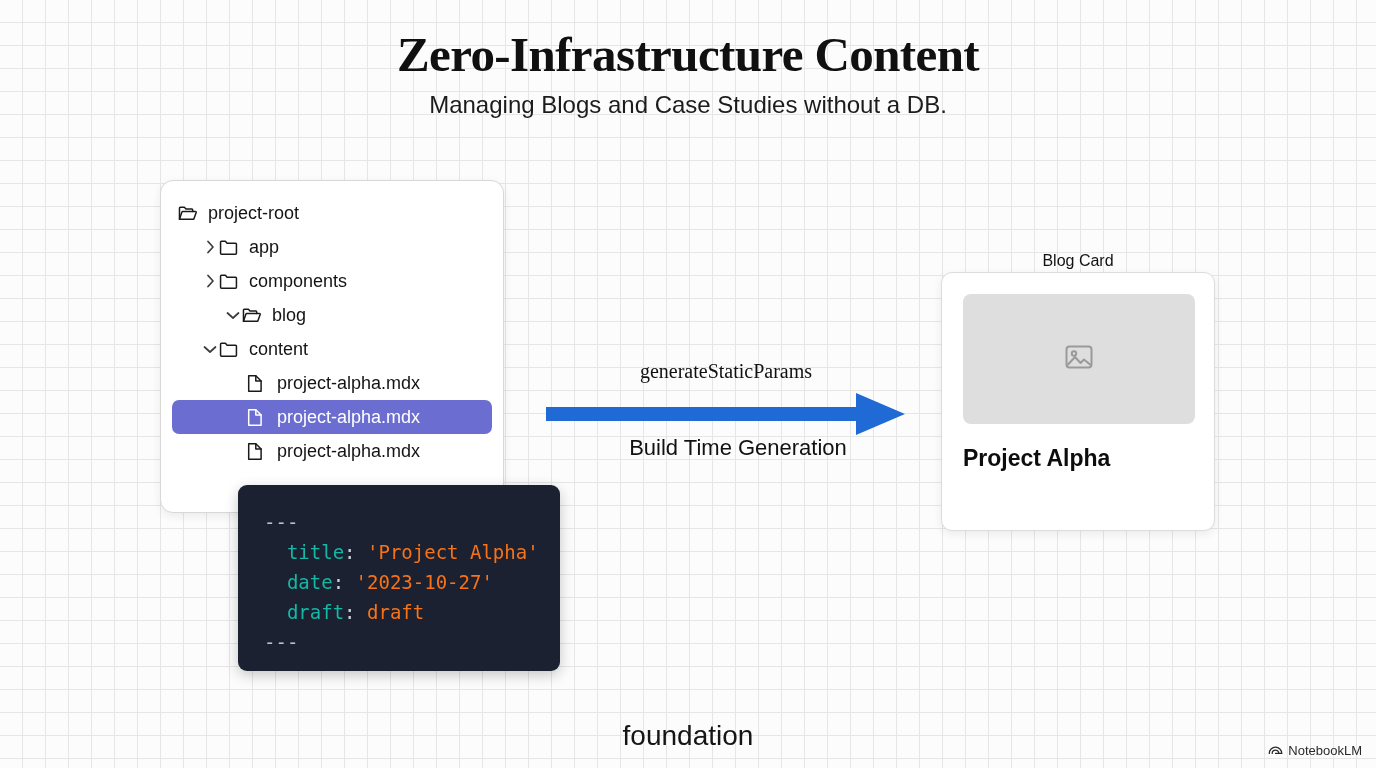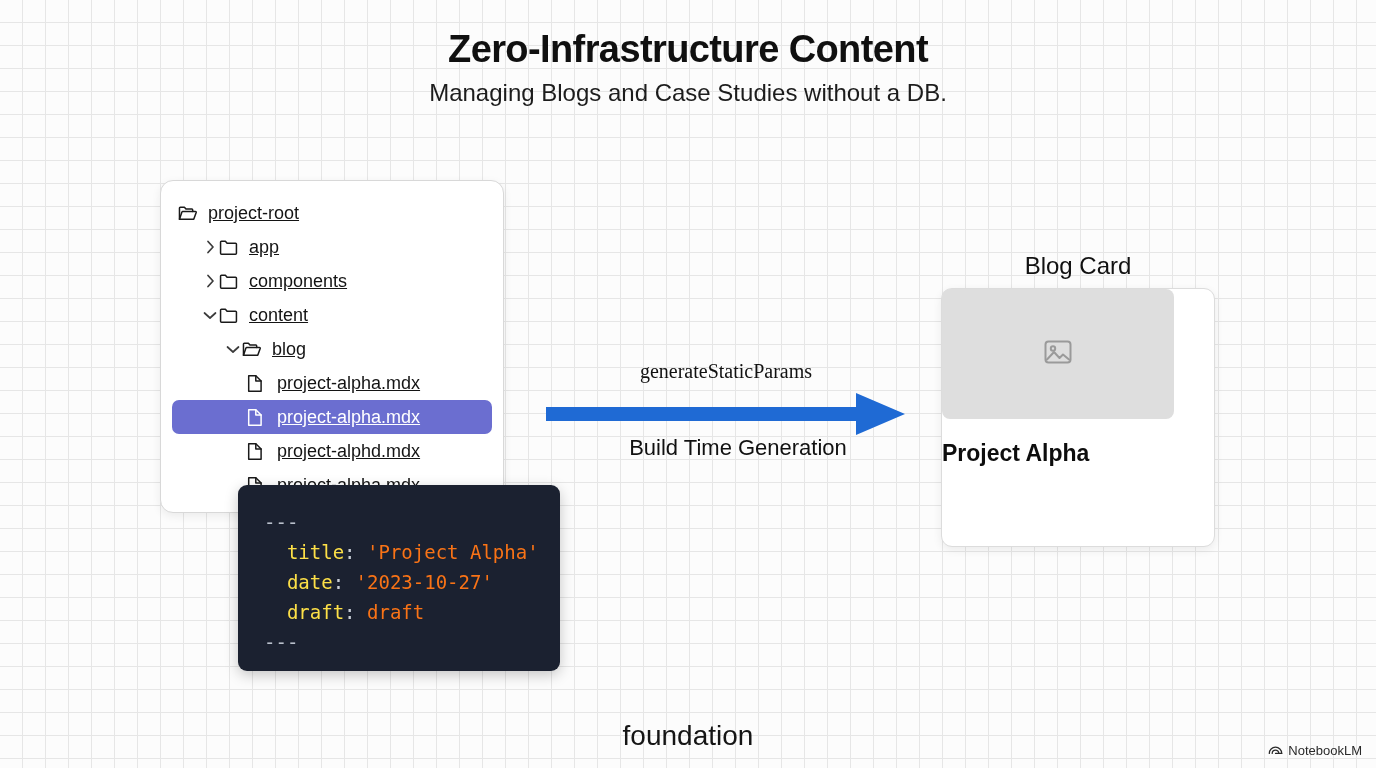--- a/index.html
+++ b/index.html
@@ -29,26 +29,27 @@
 
   
   #header {
     position: absolute;
     top: 28px;
     left: 0;
     width: 1376px;
     text-align: center;
   }
   #title {
-    font-size: 38px;
+    font-size: 49px;
     font-weight: 700;
     color: #101010;
     letter-spacing: -0.6px;
     line-height: 1.12;
     white-space: nowrap;
+    font-family: Liberation Serif, serif;
   }
   #subtitle {
     margin-top: 8px;
     font-size: 24px;
     font-weight: 400;
     color: #1c1c1c;
     line-height: 1.2;
     white-space: nowrap;
   }
 
@@ -88,21 +89,21 @@
     color: #3b3b3b;
   }
   .tree-row .ico {
     width: 24px;
     flex: 0 0 24px;
     display: flex;
     align-items: center;
     justify-content: flex-start;
     margin-right: 6px;
   }
-  .tree-row .lbl { line-height: 1; text-decoration: underline; }
+  .tree-row .lbl { line-height: 1; }
   .indent-1 { padding-left: 6px; }
   .indent-2 { padding-left: 29px; }
   .indent-3 { padding-left: 52px; }
   .indent-4 { padding-left: 75px; }
   .tree-row.selected {
     background: #6b6ed0;
     color: #ffffff;
   }
   .tree-row.selected svg { stroke: #ffffff; }
 
@@ -119,21 +120,21 @@
     box-sizing: border-box;
     padding: 22px 0 0 26px;
     font-family: "DejaVu Sans Mono", "Liberation Mono", monospace;
     font-size: 19px;
     line-height: 30px;
     color: #c8cdd6;
     overflow: hidden;
   }
   .code-line { white-space: pre; }
   .c-dash  { color: #b9c0cb; }
-  .c-key   { color: #fde047; }
+  .c-key   { color: #14b8a6; }
   .c-punct { color: #c8cdd6; }
   .c-val   { color: #f97316; }
 
   
   #arrow-group {
     position: absolute;
     left: 546px;
     top: 360px;
     width: 360px;
     height: 110px;
@@ -159,34 +160,35 @@
     white-space: nowrap;
   }
 
   
   #blog-card-label {
     position: absolute;
     left: 941px;
     top: 252px;
     width: 274px;
     text-align: center;
-    font-size: 24px;
+    font-size: 16px;
     color: #111111;
   }
   #blog-card {
     position: absolute;
     left: 941px;
-    top: 288px;
+    top: 272px;
     width: 274px;
     height: 259px;
     background: #ffffff;
     border: 1px solid #dcdcdc;
     border-radius: 11px;
     box-shadow: 0 3px 10px rgba(0,0,0,0.07);
     box-sizing: border-box;
+    padding: 21px;
   }
   #card-thumb {
     width: 232px;
     height: 130px;
     background: #dedede;
     border-radius: 8px;
     display: flex;
     align-items: center;
     justify-content: center;
   }
@@ -269,78 +271,69 @@
           </svg>
       </span>
       <span class="ico">
         <svg width="19" height="17" viewBox="0 0 20 18" fill="none" stroke="#1a1a1a" stroke-width="1.6" stroke-linejoin="round" stroke-linecap="round">
           <path d="M1.6 15.2V3.3c0-.6.4-1 1-1h4.1l1.8 2.1h8.9c.6 0 1 .4 1 1v9.8c0 .6-.4 1-1 1H2.6c-.6 0-1-.4-1-1z"></path>
         </svg>
       </span>
       <span class="lbl">components</span>
     </div>
 
+    <div class="tree-row indent-3">
+      <span class="chev">
+        <svg width="14" height="9" viewBox="0 0 14 9" fill="none" stroke="#3b3b3b" stroke-width="1.7" stroke-linecap="round" stroke-linejoin="round">
+            <path d="M1.5 2L7 7l5.5-5"></path>
+          </svg>
+      </span>
+      <span class="ico">
+        <svg width="19" height="17" viewBox="0 0 20 18" fill="none" stroke="#1a1a1a" stroke-width="1.6" stroke-linejoin="round" stroke-linecap="round">
+          <path d="M1.5 15V3.2c0-.5.4-.9.9-.9h4.3l1.7 2h6.2c.5 0 .9.4.9.9v1.6"></path>
+          <path d="M1.5 15l2.6-7.6c.1-.4.5-.6.9-.6h13.3c.6 0 1.1.6.9 1.2L16.6 15z"></path>
+        </svg>
+      </span>
+      <span class="lbl">blog</span>
+    </div>
+
     <div class="tree-row indent-2">
       <span class="chev">
         <svg width="14" height="9" viewBox="0 0 14 9" fill="none" stroke="#3b3b3b" stroke-width="1.7" stroke-linecap="round" stroke-linejoin="round">
             <path d="M1.5 2L7 7l5.5-5"></path>
           </svg>
       </span>
       <span class="ico">
         <svg width="19" height="17" viewBox="0 0 20 18" fill="none" stroke="#1a1a1a" stroke-width="1.6" stroke-linejoin="round" stroke-linecap="round">
           <path d="M1.6 15.2V3.3c0-.6.4-1 1-1h4.1l1.8 2.1h8.9c.6 0 1 .4 1 1v9.8c0 .6-.4 1-1 1H2.6c-.6 0-1-.4-1-1z"></path>
         </svg>
       </span>
       <span class="lbl">content</span>
     </div>
 
-    <div class="tree-row indent-3">
-      <span class="chev">
-        <svg width="14" height="9" viewBox="0 0 14 9" fill="none" stroke="#3b3b3b" stroke-width="1.7" stroke-linecap="round" stroke-linejoin="round">
-            <path d="M1.5 2L7 7l5.5-5"></path>
-          </svg>
-      </span>
-      <span class="ico">
-        <svg width="19" height="17" viewBox="0 0 20 18" fill="none" stroke="#1a1a1a" stroke-width="1.6" stroke-linejoin="round" stroke-linecap="round">
-          <path d="M1.5 15V3.2c0-.5.4-.9.9-.9h4.3l1.7 2h6.2c.5 0 .9.4.9.9v1.6"></path>
-          <path d="M1.5 15l2.6-7.6c.1-.4.5-.6.9-.6h13.3c.6 0 1.1.6.9 1.2L16.6 15z"></path>
-        </svg>
-      </span>
-      <span class="lbl">blog</span>
-    </div>
-
     <div class="tree-row indent-4">
       <span class="ico">
         <svg width="16" height="19" viewBox="0 0 16 19" fill="none" stroke="#1a1a1a" stroke-width="1.5" stroke-linejoin="round" stroke-linecap="round">
           <path d="M1.7 1.7h7.1l5.3 5.3v10.3H1.7z"></path>
             <path d="M8.8 1.7v5.3h5.3"></path>
         </svg>
       </span>
       <span class="lbl">project-alpha.mdx</span>
     </div>
 
     <div class="tree-row indent-4 selected">
       <span class="ico">
         <svg width="16" height="19" viewBox="0 0 16 19" fill="none" stroke="#ffffff" stroke-width="1.5" stroke-linejoin="round" stroke-linecap="round">
           <path d="M1.7 1.7h7.1l5.3 5.3v10.3H1.7z"></path>
             <path d="M8.8 1.7v5.3h5.3"></path>
         </svg>
       </span>
       <span class="lbl">project-alpha.mdx</span>
     </div>
 
-    <div class="tree-row indent-4">
-      <span class="ico">
-        <svg width="16" height="19" viewBox="0 0 16 19" fill="none" stroke="#1a1a1a" stroke-width="1.5" stroke-linejoin="round" stroke-linecap="round">
-          <path d="M1.7 1.7h7.1l5.3 5.3v10.3H1.7z"></path>
-            <path d="M8.8 1.7v5.3h5.3"></path>
-        </svg>
-      </span>
-      <span class="lbl">project-alphd.mdx</span>
-    </div>
 
     <div class="tree-row indent-4">
       <span class="ico">
         <svg width="16" height="19" viewBox="0 0 16 19" fill="none" stroke="#1a1a1a" stroke-width="1.5" stroke-linejoin="round" stroke-linecap="round">
           <path d="M1.7 1.7h7.1l5.3 5.3v10.3H1.7z"></path>
             <path d="M8.8 1.7v5.3h5.3"></path>
         </svg>
       </span>
       <span class="lbl">project-alpha.mdx</span>
     </div>

